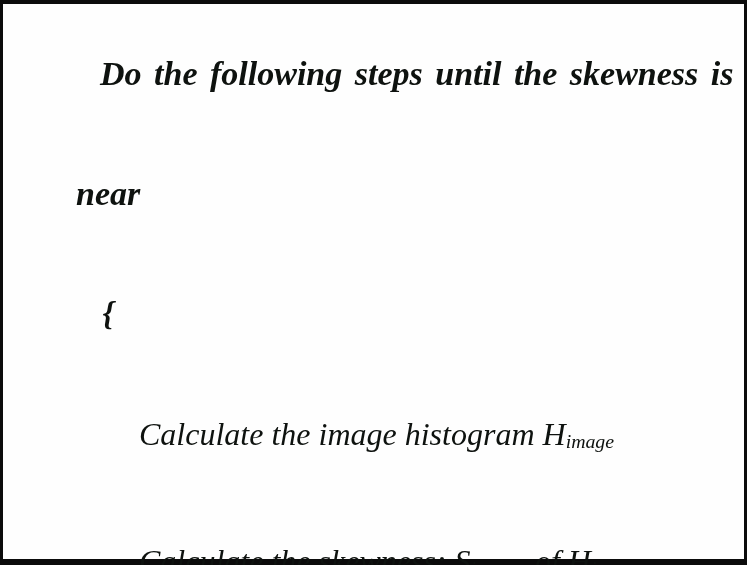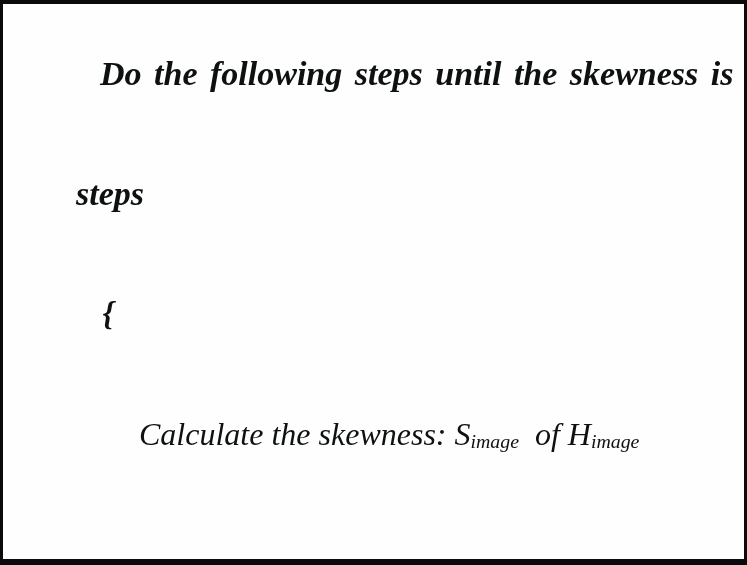--- a/index.html
+++ b/index.html
@@ -62,26 +62,29 @@
 <body>
 
 <div class="page">
   <div class="algo-box">
 
     <div class="line hdr hdr-1">
       <span>Do the following steps until the skewness is near</span>
     </div>
 
     <div class="line hdr">
-      <span>steps</span>
+      <span>near</span>
     </div>
 
     <div class="line brace-open">
       <span>{</span>
     </div>
 
+    <div class="line step">
+      <span>Calculate the image histogram H</span><span class="subscript">image</span>
+    </div>
 
     <div class="line step">
       <span>Calculate the skewness: S</span><span class="subscript">image</span><span>&nbsp; of H</span><span class="subscript">image</span>
     </div>
 
   </div>
 </div>
 
 </body></html>

